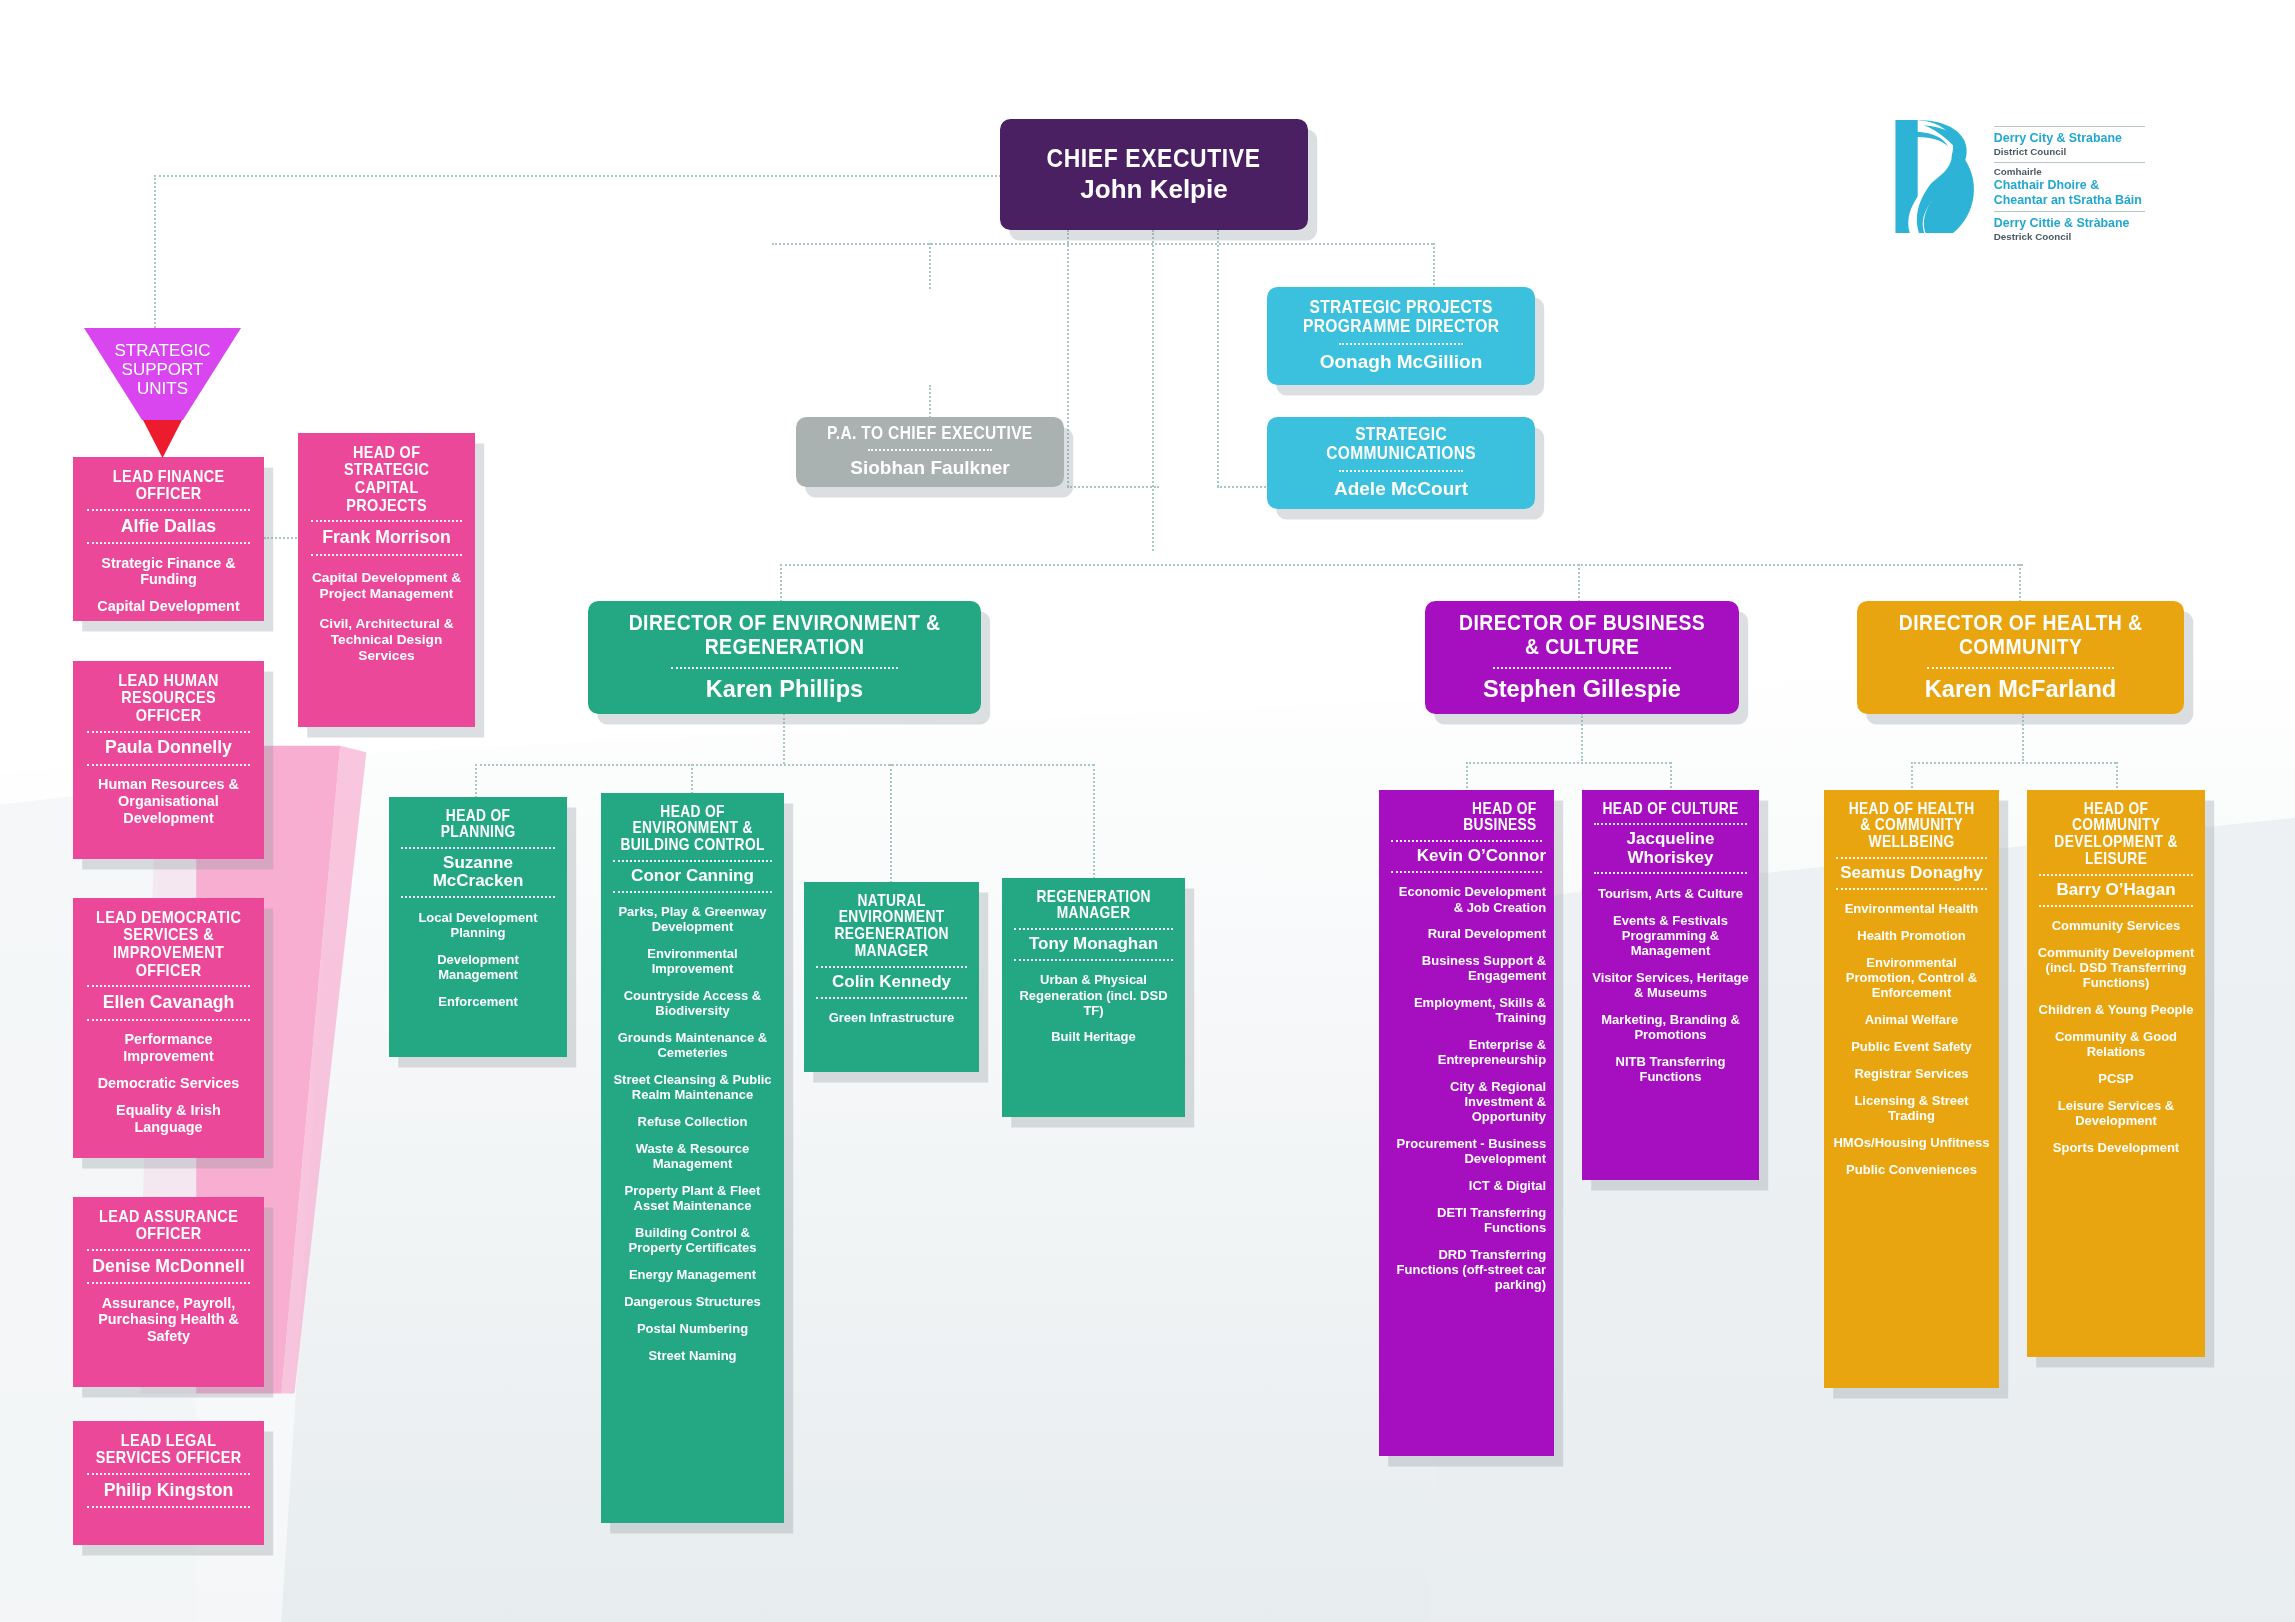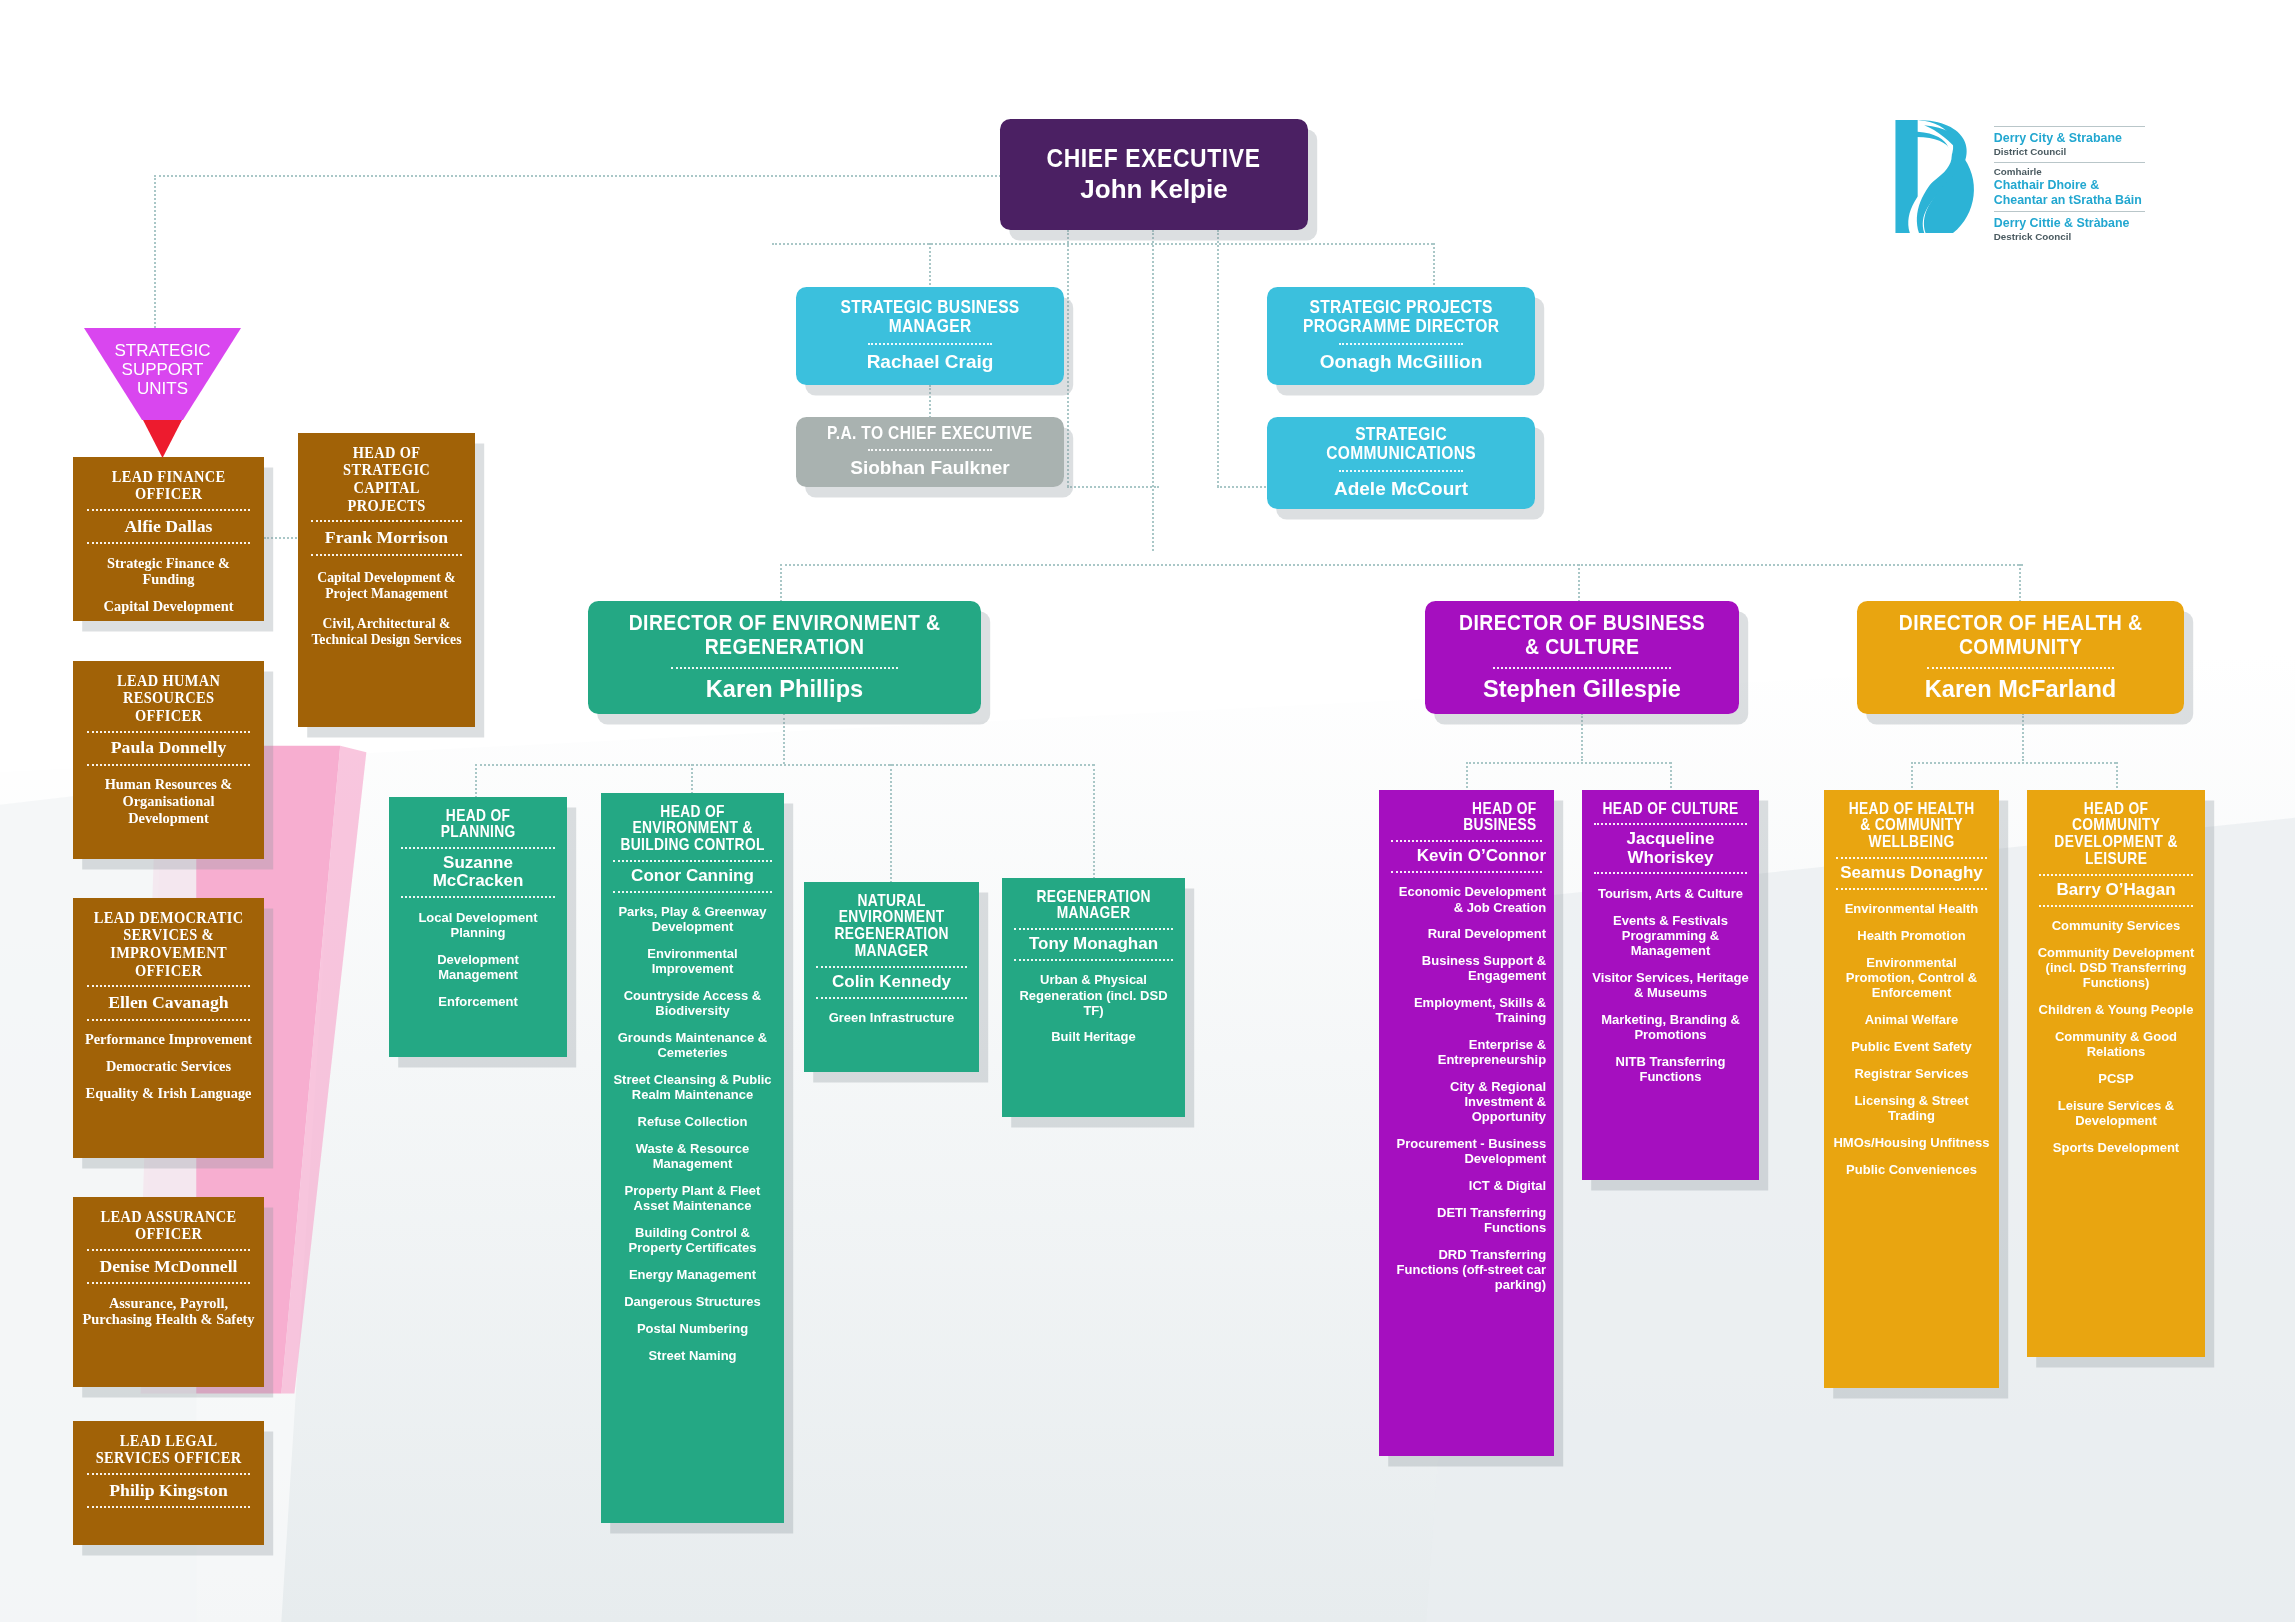--- a/index.html
+++ b/index.html
@@ -39,21 +39,21 @@
     border-top:2px dotted rgba(255,255,255,.92);
     margin:4.6px 9.2px 4.6px 9.2px;height:0;
   }
   .card ul{list-style:none;margin:0;padding:0;}
   .card ul li{line-height:1.16;font-weight:700;}
 
   
   .c-purple{background:#4b2063;}
   .c-cyan{background:#3bc0dd;}
   .c-grey{background:#a9b2b0;}
-  .c-red{background:#a16207;font-family:Liberation Serif, serif;}
+  .c-red{background:#ec4899;}
   .c-green{background:#24a884;}
   .c-magenta{background:#a50fbf;}
   .c-amber{background:#e9a510;}
 
   
   #ceo{left:1000px;top:119px;width:308px;height:111px;display:flex;flex-direction:column;
        align-items:center;justify-content:center;gap:2.6px;}
   #ceo .role{font-size:26px;letter-spacing:0.7px;}
   #ceo .nm{font-size:26px;}
 
@@ -213,25 +213,20 @@
       <span class="lt-b">Derry Cittie &amp; Stràbane</span>
       <span class="lt-s">Destrick Cooncil</span>
     </div>
   </div>
 
   <div id="ceo" class="card rounded c-purple">
     <div class="role">CHIEF EXECUTIVE</div>
     <div class="nm">John Kelpie</div>
   </div>
 
-  <div id="sbm" class="card rounded c-cyan tier2">
-    <div class="role">STRATEGIC BUSINESS MANAGER</div>
-    <div class="rule"></div>
-    <div class="nm">Rachael Craig</div>
-  </div>
   <div id="pa" class="card rounded c-grey tier2">
     <div class="role">P.A. to CHIEF EXECUTIVE</div>
     <div class="rule"></div>
     <div class="nm">Siobhan Faulkner</div>
   </div>
   <div id="spd" class="card rounded c-cyan tier2">
     <div class="role">STRATEGIC PROJECTS PROGRAMME DIRECTOR</div>
     <div class="rule"></div>
     <div class="nm">Oonagh McGillion</div>
   </div>

